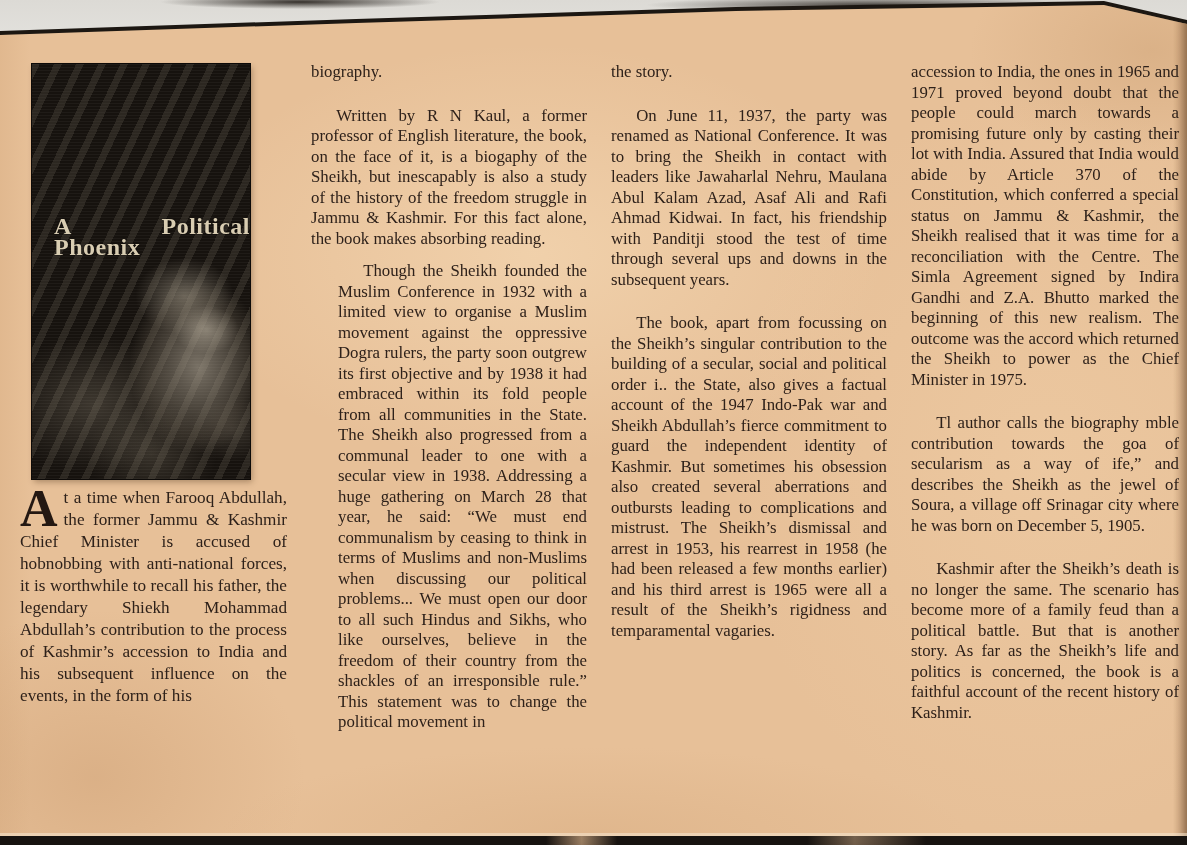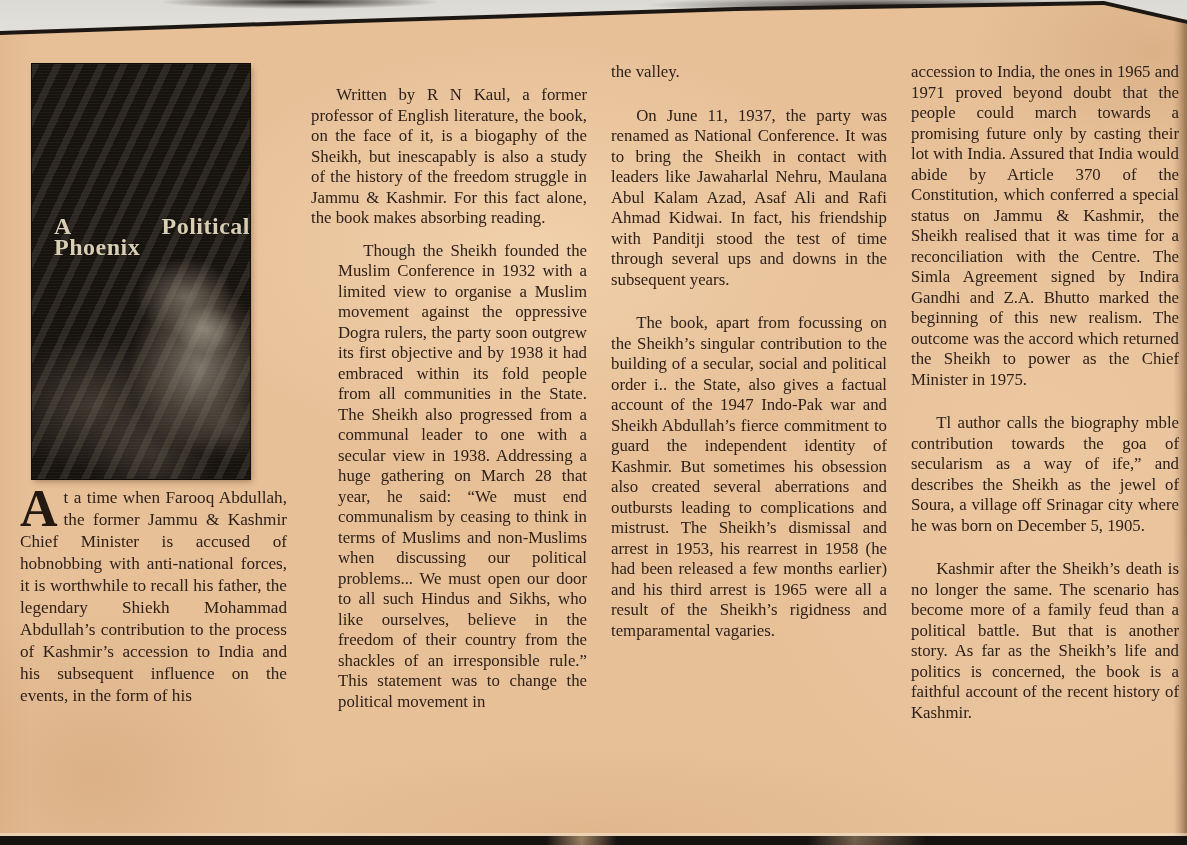--- a/index.html
+++ b/index.html
@@ -98,26 +98,27 @@
     <div class="columns">
 
       <div class="col">
         <div class="photo">
           <div class="cover-title">A Political Phoenix</div>
         </div>
         <p class="para lead"><span class="dropcap">A</span><span>t a time when Farooq Abdullah, the former Jammu &amp; Kashmir Chief Minister is accused of hobnobbing with anti-national forces, it is worthwhile to recall his father, the legendary Shiekh Mohammad Abdullah’s contribution to the process of Kashmir’s accession to India and his subsequent influence on the events, in the form of his</span></p>
       </div>
 
       <div class="col">
+        <p class="para">biography.</p>
         <p class="para indent">Written by R N Kaul, a former professor of English literature, the book, on the face of it, is a biogaphy of the Sheikh, but inescapably is also a study of the history of the freedom struggle in Jammu &amp; Kashmir. For this fact alone, the book makes absorbing reading.</p>
         <p class="para indent gapbefore">Though the Sheikh founded the Muslim Conference in 1932 with a limited view to organise a Muslim movement against the oppressive Dogra rulers, the party soon outgrew its first objective and by 1938 it had embraced within its fold people from all communities in the State. The Sheikh also progressed from a communal leader to one with a secular view in 1938. Addressing a huge gathering on March 28 that year, he said: “We must end communalism by ceasing to think in terms of Muslims and non-Muslims when discussing our political problems... We must open our door to all such Hindus and Sikhs, who like ourselves, believe in the freedom of their country from the shackles of an irresponsible rule.” This statement was to change the political movement in</p>
       </div>
 
       <div class="col">
-        <p class="para">the valley.</p>
+        <p class="para">the story.</p>
         <p class="para indent">On June 11, 1937, the party was renamed as National Conference. It was to bring the Sheikh in contact with leaders like Jawaharlal Nehru, Maulana Abul Kalam Azad, Asaf Ali and Rafi Ahmad Kidwai. In fact, his friendship with Panditji stood the test of time through several ups and downs in the subsequent years.</p>
         <p class="para indent">The book, apart from focussing on the Sheikh’s singular contribution to the building of a secular, social and political order i.. the State, also gives a factual account of the 1947 Indo-Pak war and Sheikh Abdullah’s fierce commitment to guard the independent identity of Kashmir. But sometimes his obsession also created several aberrations and outbursts leading to complications and mistrust. The Sheikh’s dismissal and arrest in 1953, his rearrest in 1958 (he had been released a few months earlier) and his third arrest is 1965 were all a result of the Sheikh’s rigidness and temparamental vagaries.</p>
       </div>
 
       <div class="col">
         <p class="para">accession to India, the ones in 1965 and 1971 proved beyond doubt that the people could march towards a promising future only by casting their lot with India. Assured that India would abide by Article 370 of the Constitution, which conferred a special status on Jammu &amp; Kashmir, the Sheikh realised that it was time for a reconciliation with the Centre. The Simla Agreement signed by Indira Gandhi and Z.A. Bhutto marked the beginning of this new realism. The outcome was the accord which returned the Sheikh to power as the Chief Minister in 1975.</p>
         <p class="para indent">Tl  author calls the biography  mble contribution towards the goa  of secularism as a way of  ife,” and describes the Sheikh as the jewel of Soura, a village off Srinagar city where he was born on December 5, 1905.</p>
         <p class="para indent">Kashmir after the Sheikh’s death is no longer the same. The scenario has become more of a family feud than a political battle. But that is another story. As far as the Sheikh’s life and politics is concerned, the book is a faithful account of the recent history of Kashmir.</p>
       </div>
 

